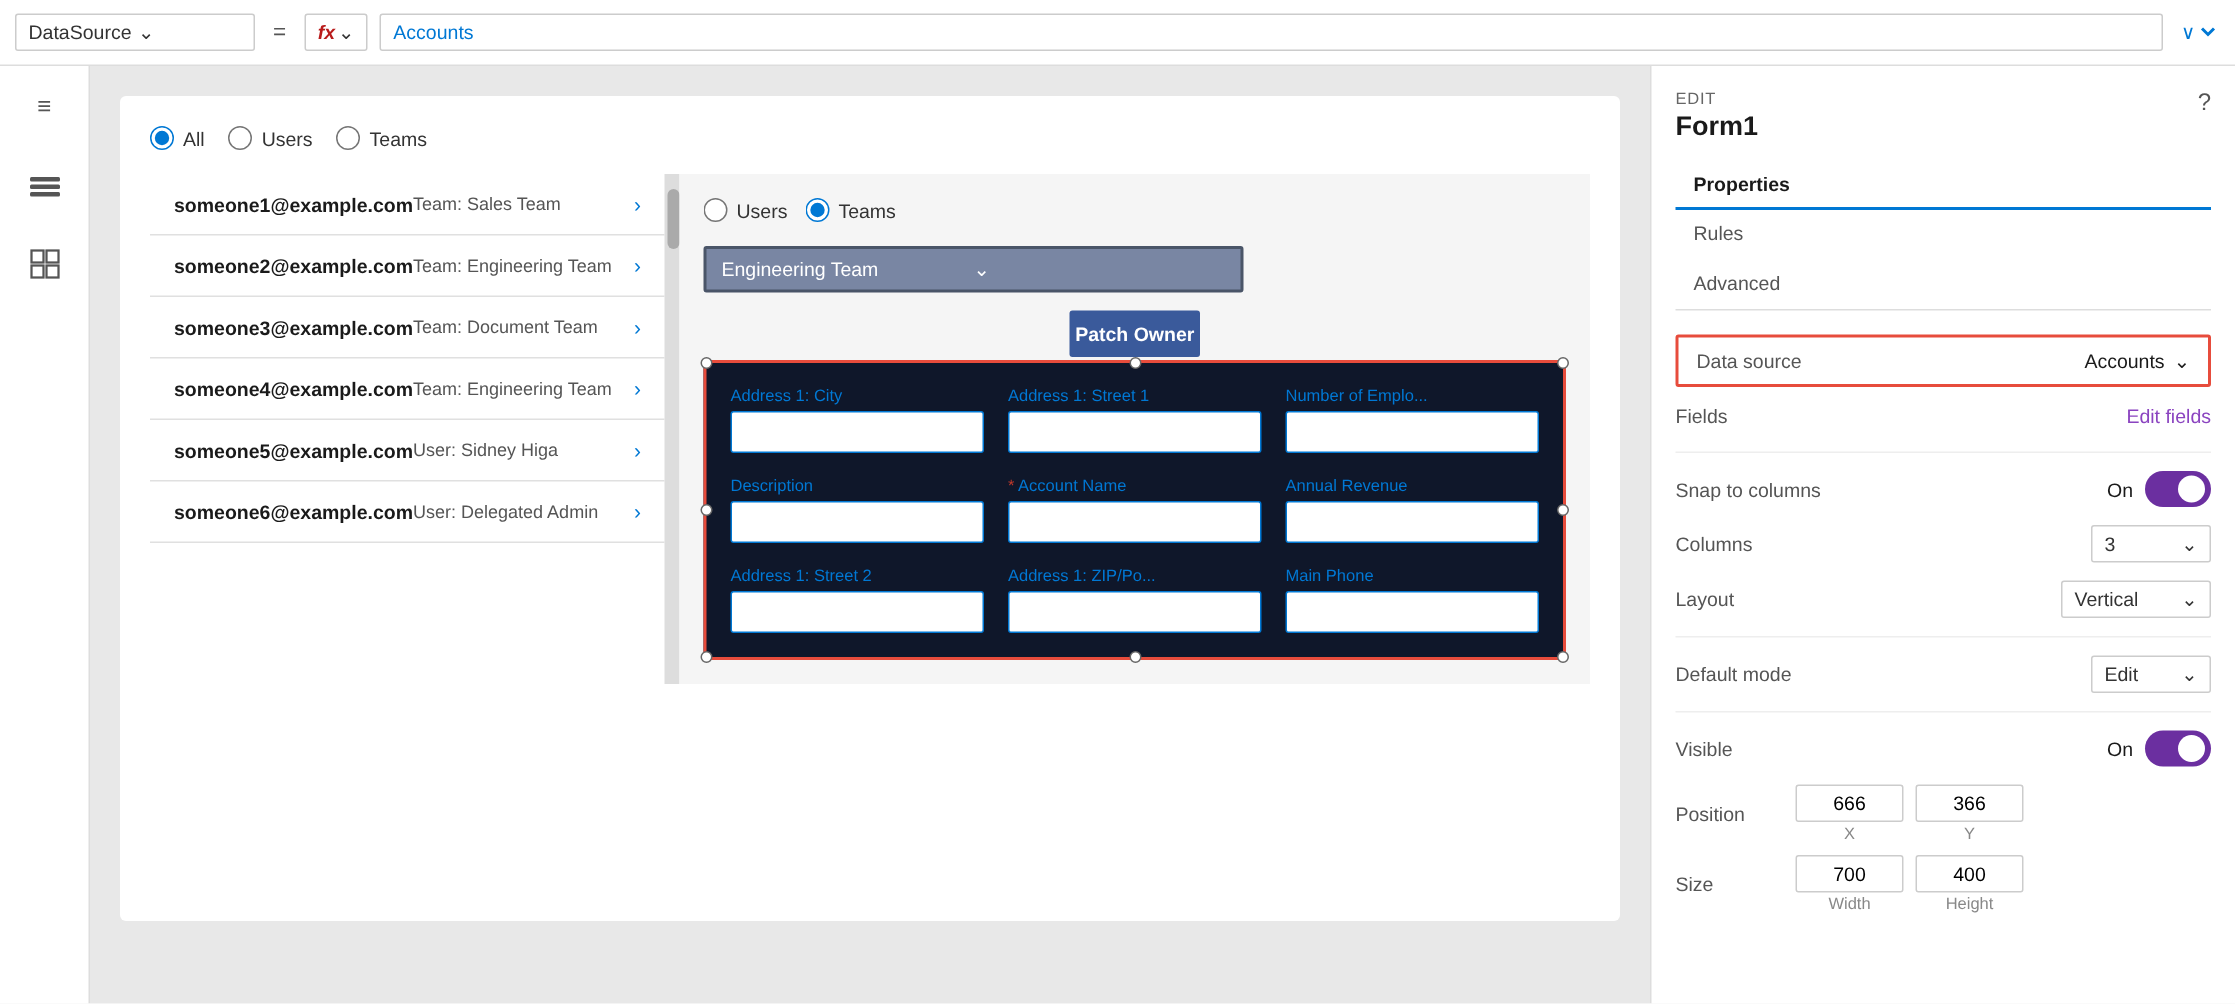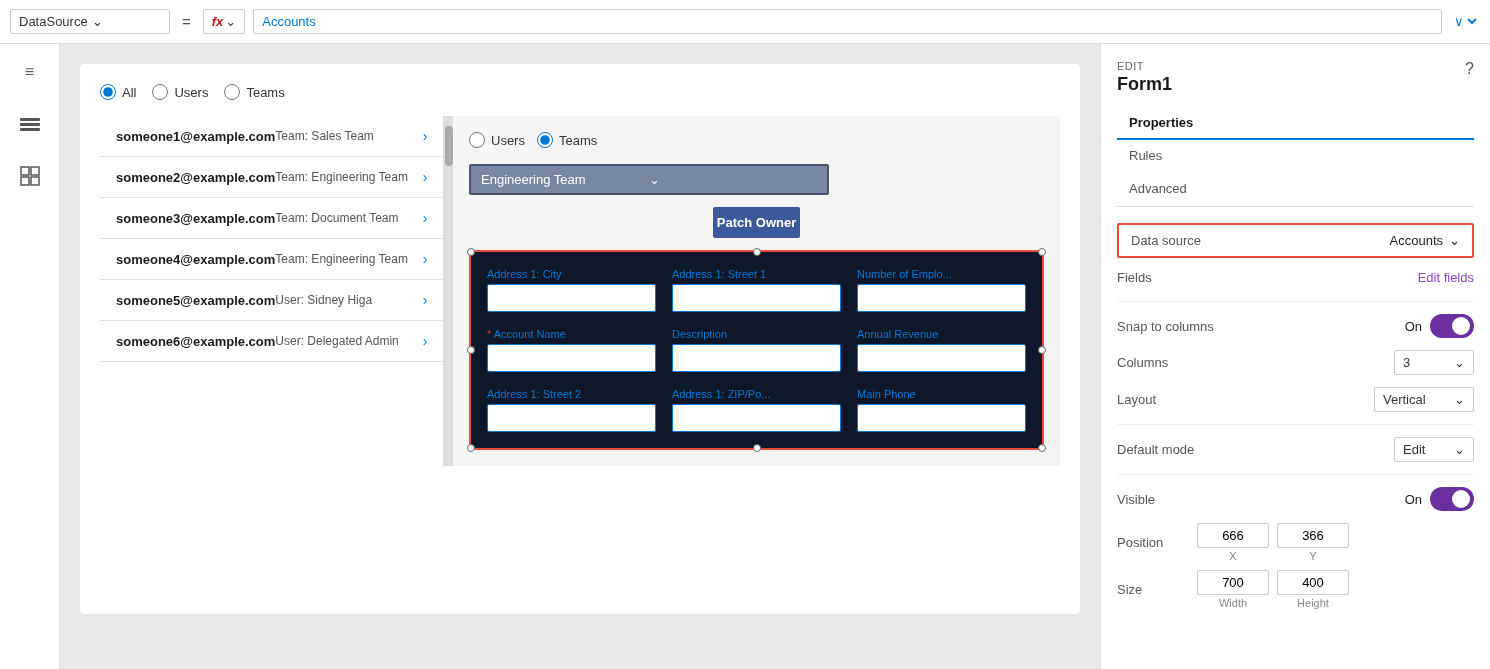--- a/index.html
+++ b/index.html
@@ -35,21 +35,21 @@
     .user-email { font-weight: 600; font-size: 13px; color: #1a1a1a; }
     .user-team { font-size: 12px; color: #555; text-align: right; }
     .chevron-right { color: #0078d4; font-size: 14px; }
 
     
     .form-editor { flex: 1; padding: 16px; background: #f5f5f5; position: relative; }
     .team-selector-row { display: flex; align-items: center; gap: 12px; margin-bottom: 16px; }
     .team-dropdown { display: flex; align-items: center; border: 2px solid #4a5568; background: #7986a3; color: #fff; padding: 6px 10px; width: 360px; cursor: pointer; border-radius: 2px; }
     .team-dropdown span { flex: 1; font-size: 13px; }
     .team-dropdown-arrow { color: #fff; font-size: 14px; }
-    .patch-owner-btn { background: #3a5a9b; color: #fff; border: none; padding: 8px 4px; font-size: 13px; font-weight: 600; border-radius: 2px; cursor: pointer; display: block; margin: 0 auto 12px auto; }
+    .patch-owner-btn { background: #3a5a9b; color: #fff; border: none; padding: 8px 4px; font-size: 13px; font-weight: 600; border-radius: 2px; cursor: pointer; display: block; margin: 0 auto 2px auto; }
 
     
     .form-container { border: 2px solid #e74c3c; background: #0f172a; padding: 16px; position: relative; }
     .form-resize-handle { width: 8px; height: 8px; background: #fff; border: 1px solid #666; border-radius: 50%; position: absolute; }
     .form-grid { display: grid; grid-template-columns: repeat(3, 1fr); gap: 16px; }
     .form-field { display: flex; flex-direction: column; gap: 4px; }
     .form-field label { font-size: 11px; color: #0078d4; }
     .form-field input { border: 1.5px solid #0078d4; border-radius: 2px; padding: 4px 6px; height: 28px; font-size: 12px; background: #fff; }
 
     
@@ -242,25 +242,25 @@
               <div class="form-field">
                 <label>Address 1: Street 1</label>
                 <input type="text" style="">
               </div>
               <div class="form-field">
                 <label>Number of Emplo...</label>
                 <input type="text" style="">
               </div>
 
               <div class="form-field">
+                <label>Description</label>
+                <input type="text" style="">
+              </div>
+              <div class="form-field">
                 <label style="color:#0078d4;"><span style="color:#c0392b;">* </span>Account Name</label>
-                <input type="text" style="">
-              </div>
-              <div class="form-field">
-                <label>Description</label>
                 <input type="text" style="">
               </div>
               <div class="form-field">
                 <label>Annual Revenue</label>
                 <input type="text" style="">
               </div>
 
               <div class="form-field">
                 <label>Address 1: Street 2</label>
                 <input type="text" style="">

